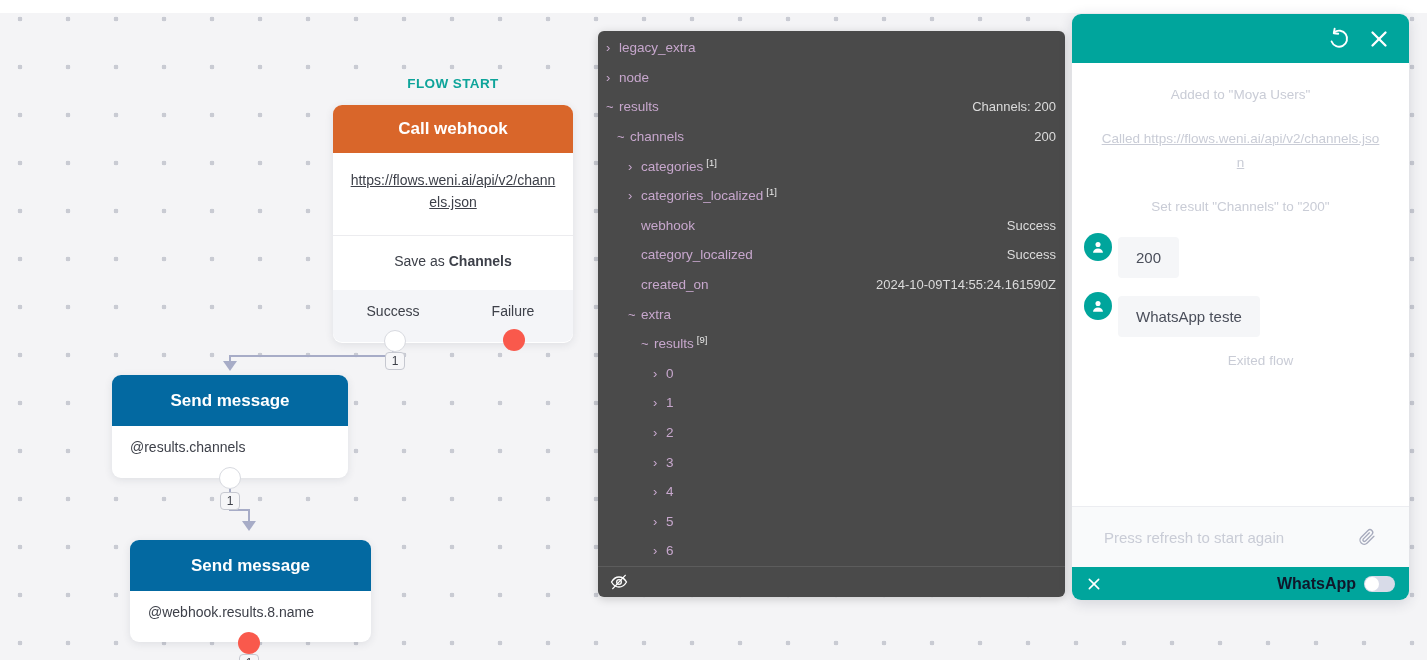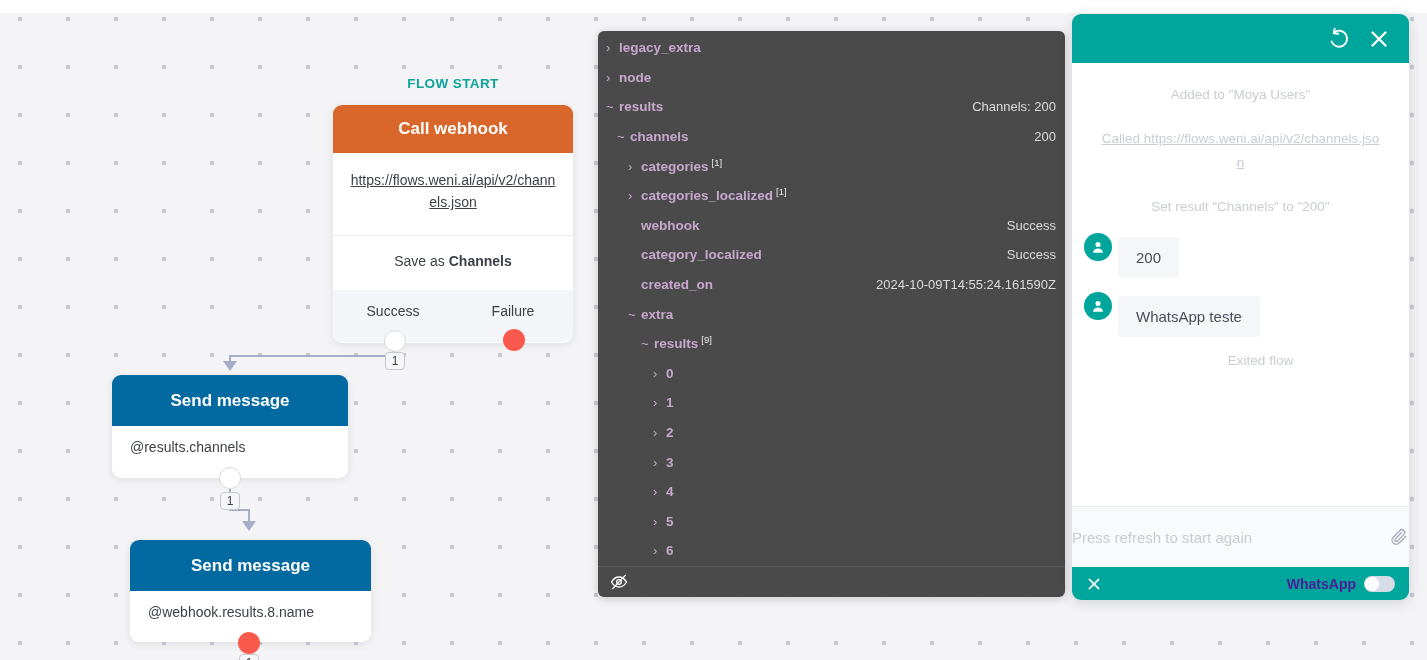--- a/index.html
+++ b/index.html
@@ -45,47 +45,47 @@
   .conn { position:absolute; background:#A7ACC7; z-index:2; }
   .arrowhead { position:absolute; width:0; height:0; border-left:7px solid transparent; border-right:7px solid transparent;
     border-top:10px solid #A7ACC7; z-index:2; }
 
   
   .inspector { position:absolute; left:598px; top:31px; width:467px; height:566px; background:#4A4A4A;
     border-radius:6px; box-shadow:0 2px 10px rgba(0,0,0,.18); z-index:6; }
   .irows { position:absolute; top:2px; left:0; right:0; }
   .irow { height:29.6px; display:flex; align-items:center; padding-right:9px; font-size:13.5px; }
   .arrow { width:13px; color:#C7A7CD; font-size:13px; flex:0 0 13px; cursor:pointer; }
-  .ikey { color:#C7A7CD;font-weight:bold; }
+  .ikey { color:#C7A7CD; }
   .isup { color:#E8E8E8; font-size:9.5px; margin-left:3px; transform:translateY(-4px); }
   .ival { margin-left:auto; color:#DBDBDB; font-size:13px; }
   .lvl0 { padding-left:8px; } .lvl1 { padding-left:19px; } .lvl2 { padding-left:30px; }
   .lvl3 { padding-left:43px; } .lvl4 { padding-left:55px; }
   .ifooter { position:absolute; left:0; right:0; bottom:0; height:31px; border-top:1px solid rgba(255,255,255,.10);
     display:flex; align-items:center; padding-left:11px; border-radius:0 0 6px 6px; }
 
   
   .simulator { position:absolute; left:1072px; top:14px; width:337px; height:586px; background:#fff;
     border-radius:9px; box-shadow:0 3px 14px rgba(40,45,70,.16); z-index:6; display:flex; flex-direction:column; }
   .sim-header { height:49px; background:#00A59C; border-radius:9px 9px 0 0; display:flex; align-items:center;
     justify-content:flex-end; padding-right:18px; gap:16px; flex:0 0 49px; }
   .sim-header .hicon { width:24px; height:24px; cursor:pointer; }
   .sim-body { flex:1 1 auto; position:relative; overflow:hidden; }
   .sim-event { text-align:center; color:#C9CCD6; font-size:13.5px; margin:20px 26px 0 26px; line-height:24px; }
   .sim-link { text-decoration:underline; word-break:break-all; cursor:pointer; display:block; color:#C9CCD6; }
   .sim-msg { display:flex; align-items:flex-start; margin:14px 0 0 12px; }
   .avatar { width:28px; height:28px; border-radius:50%; background:#00A59C; flex:0 0 28px; display:flex; align-items:center; justify-content:center; }
   .bubble { background:#F5F6F8; border-radius:4px; margin-left:6px; padding:12px 18px; font-size:15px; color:#4A4E5A; margin-top:4px; }
   .sim-exited { text-align:center; color:#C9CCD6; font-size:13.5px; margin-top:16px;padding-left:40px; }
-  .sim-input-row { flex:0 0 61px; background:#F9FAFB; border-top:1px solid #ECEDF1; display:flex; align-items:center; padding:0 0; }
+  .sim-input-row { flex:0 0 61px; background:#F9FAFB; border-top:1px solid #ECEDF1; display:flex; align-items:center; padding:0 32px; }
   .sim-input { flex:1; border:none; outline:none; background:transparent; font-size:15px; color:#4A4E5A;
     font-family:"Liberation Sans",sans-serif; }
   .sim-input::placeholder { color:#C9CCD6; }
   .sim-footer { flex:0 0 33px; background:#00A59C; border-radius:0 0 9px 9px; display:flex; align-items:center; padding:0 14px; }
-  .sim-footer .channel { margin-left:auto; color:#4c1d95; font-weight:bold; font-size:14px; }
+  .sim-footer .channel { margin-left:auto; color:#0f172a; font-weight:bold; font-size:16px; }
   .toggle { width:31px; height:16px; background:#D8DBE8; border-radius:9px; margin-left:8px; position:relative; cursor:pointer; }
   .toggle .knob { position:absolute; left:1px; top:1px; width:14px; height:14px; border-radius:50%; background:#fff; }
 </style>
 </head>
 <body>
 
 <div class="topbar"></div>
 
 <div class="canvas">
 

